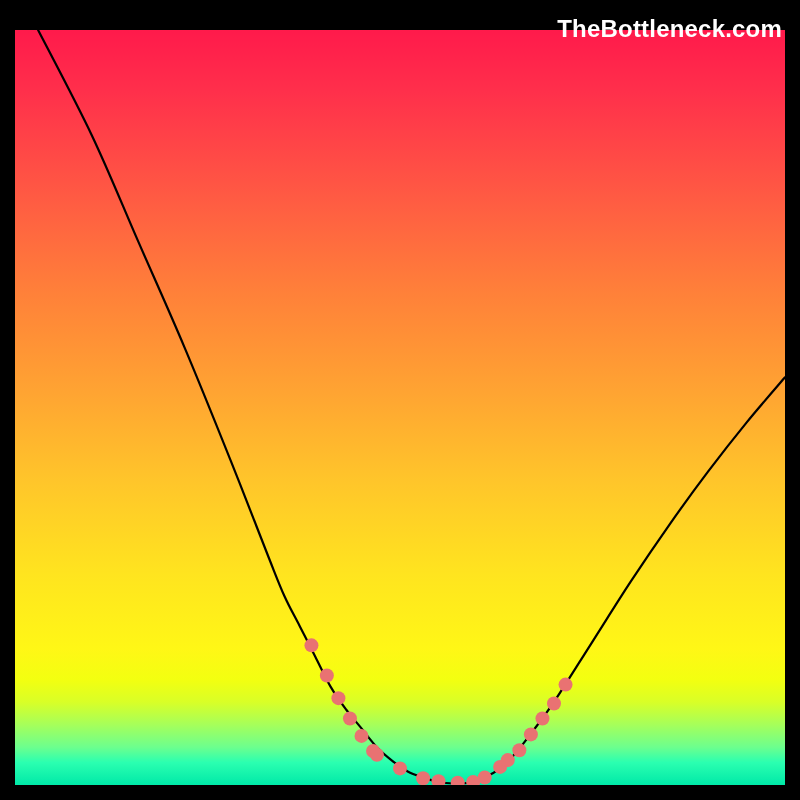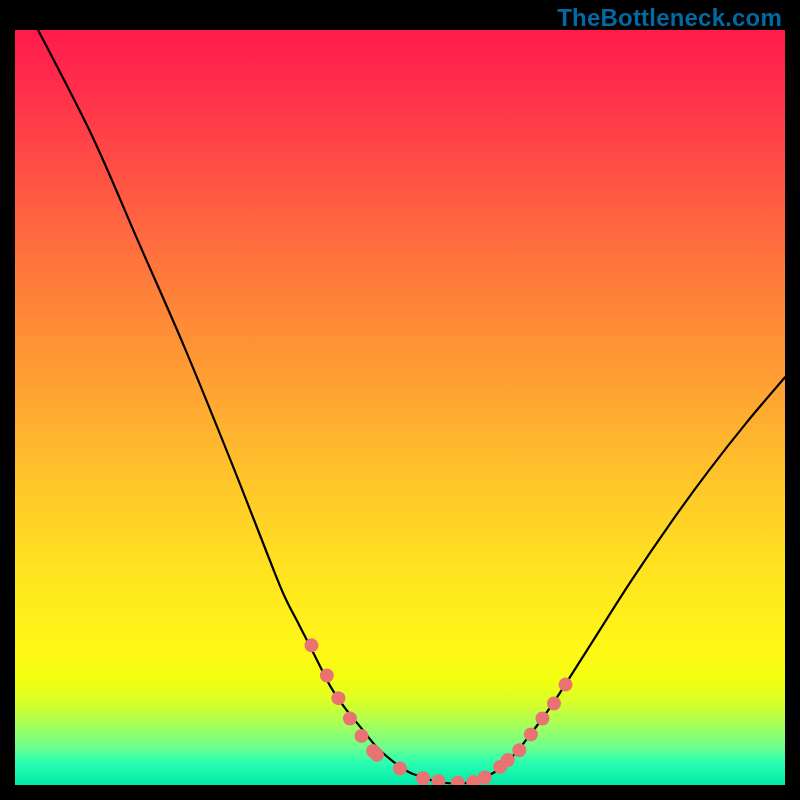--- a/index.html
+++ b/index.html
@@ -12,23 +12,23 @@
     font-family: Arial, Helvetica, sans-serif;
   }
   .outer {
     position: relative;
     width: 800px;
     height: 800px;
     background: #000;
   }
   .watermark {
     position: absolute;
-    top: 4px;
+    top: 15px;
     right: 18px;
-    color: #0369a1;
+    color: #ffffff;
     font-size: 24px;
     font-weight: 600;
     letter-spacing: 0.2px;
     z-index: 10;
     text-align: right;
   }
   .plot {
     position: absolute;
     top: 30px;
     left: 15px;

